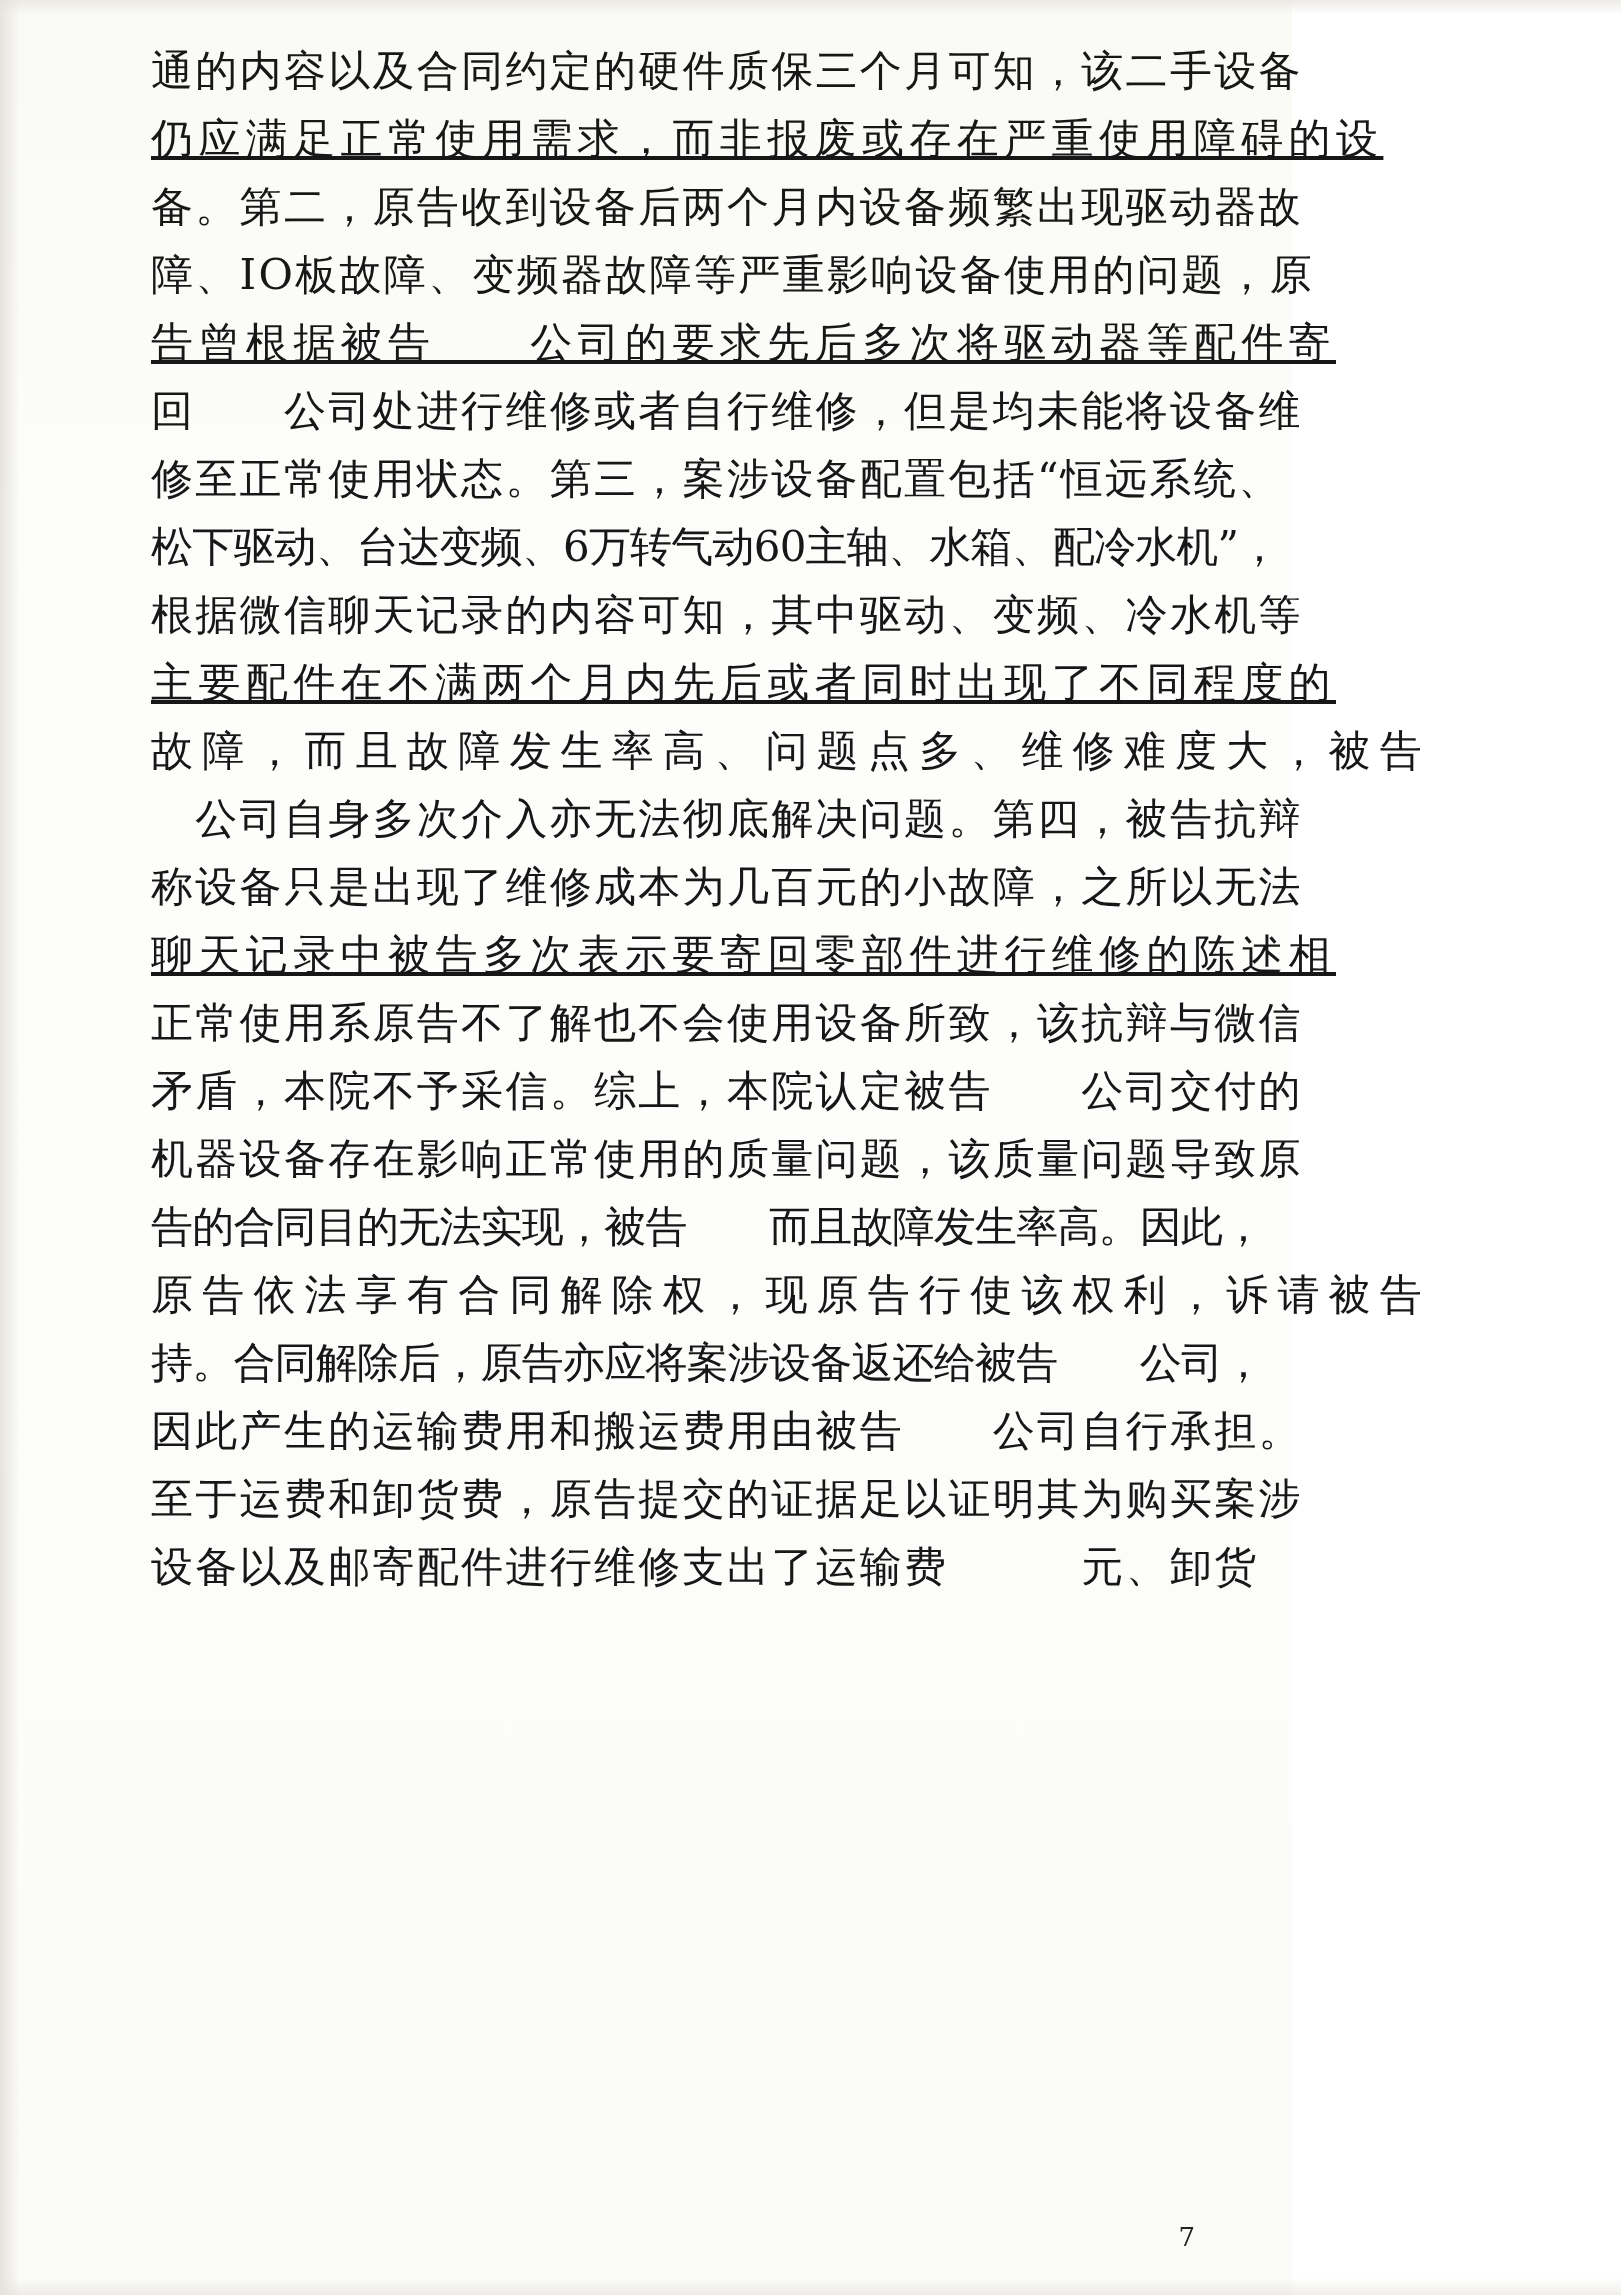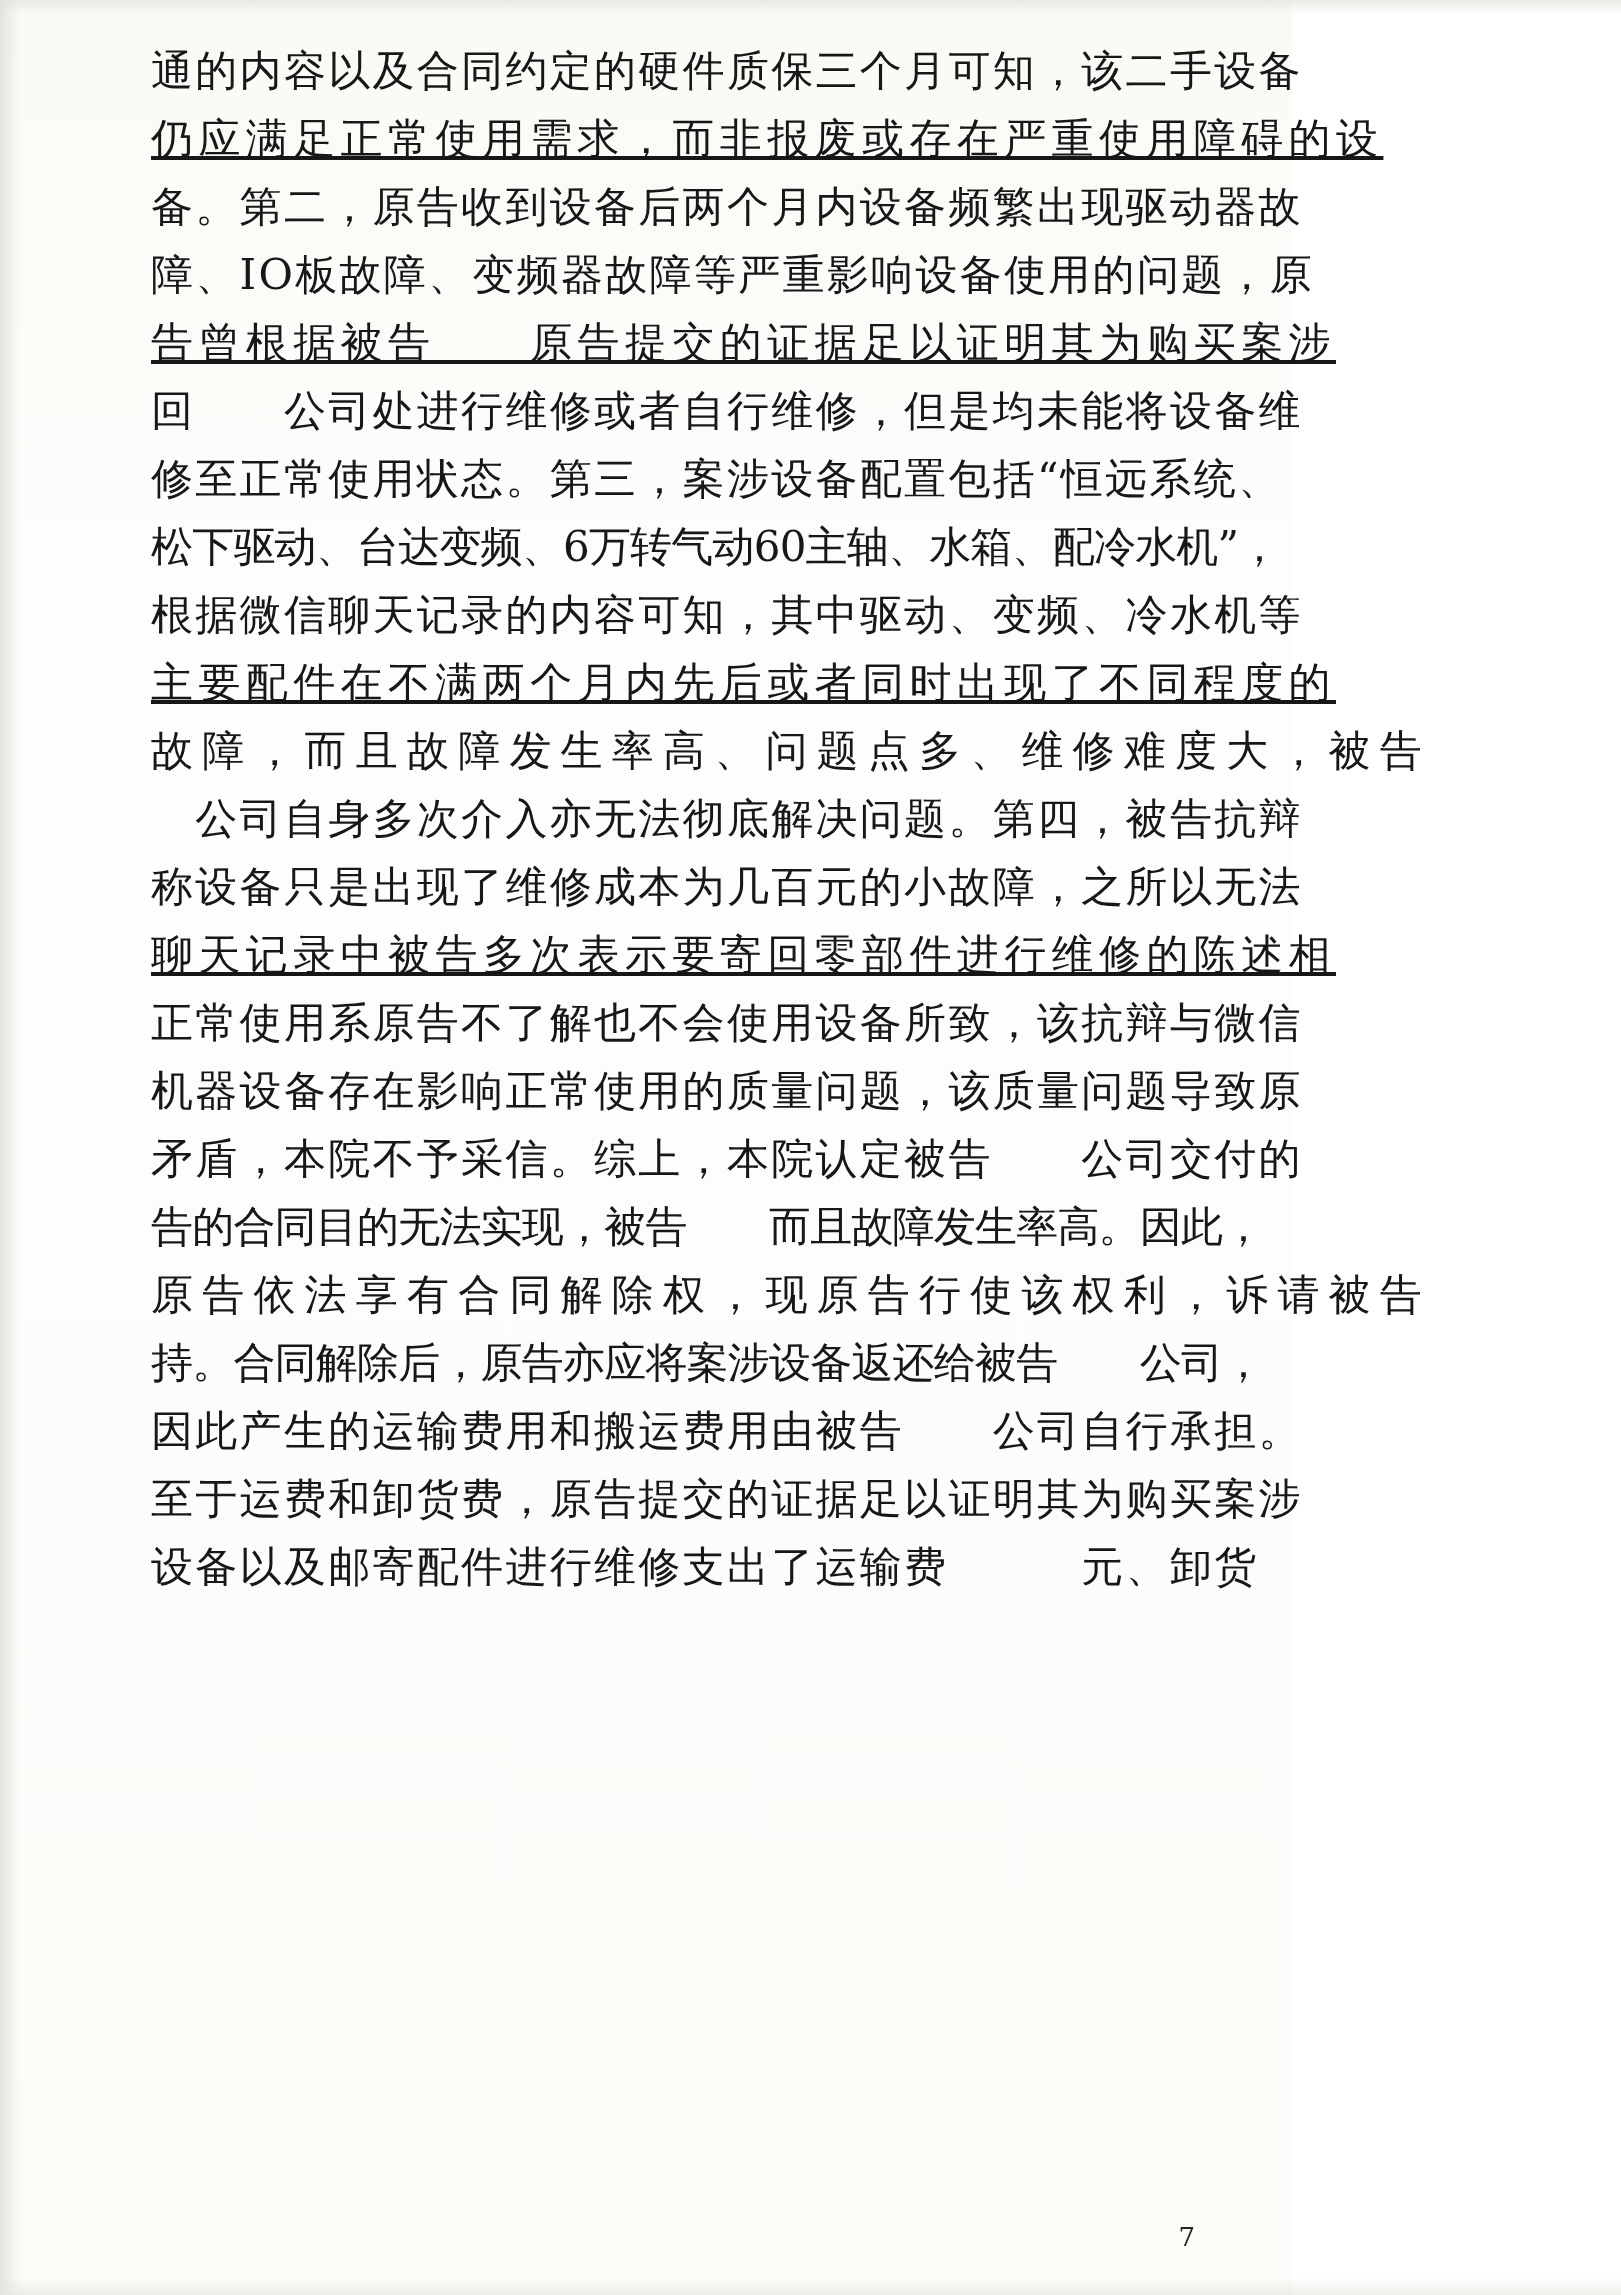--- a/index.html
+++ b/index.html
@@ -88,33 +88,33 @@
   <div class="paper-tint"></div>
   <div class="scan-edge-left"></div>
   <div class="scan-edge-top"></div>
   <div class="scan-edge-bottom"></div>
 
   <div class="text-block">
     <div class="line l-wide">通的内容以及合同约定的硬件质保三个月可知，该二手设备</div>
     <div class="line l-wider">仍应满足正常使用需求，而非报废或存在严重使用障碍的设</div>
     <div class="line l-wide">备。第二，原告收到设备后两个月内设备频繁出现驱动器故</div>
     <div class="line l-wide">障、IO板故障、变频器故障等严重影响设备使用的问题，原</div>
-    <div class="line l-wider">告曾根据被告　　原告提交的证据足以证明其为购买案涉</div>
+    <div class="line l-wider">告曾根据被告　　公司的要求先后多次将驱动器等配件寄</div>
     <div class="line l-wide">回　　公司处进行维修或者自行维修，但是均未能将设备维</div>
     <div class="line l-wide">修至正常使用状态。第三，案涉设备配置包括“恒远系统、</div>
     <div class="line l-tight">松下驱动、台达变频、6万转气动60主轴、水箱、配冷水机”，</div>
     <div class="line l-wide">根据微信聊天记录的内容可知，其中驱动、变频、冷水机等</div>
     <div class="line l-wider">主要配件在不满两个月内先后或者同时出现了不同程度的</div>
     <div class="line l-widest">故障，而且故障发生率高、问题点多、维修难度大，被告</div>
     <div class="line l-wide">　公司自身多次介入亦无法彻底解决问题。第四，被告抗辩</div>
     <div class="line l-wide">称设备只是出现了维修成本为几百元的小故障，之所以无法</div>
     <div class="line l-wider">聊天记录中被告多次表示要寄回零部件进行维修的陈述相</div>
     <div class="line l-wide">正常使用系原告不了解也不会使用设备所致，该抗辩与微信</div>
+    <div class="line l-wide">矛盾，本院不予采信。综上，本院认定被告　　公司交付的</div>
     <div class="line l-wide">机器设备存在影响正常使用的质量问题，该质量问题导致原</div>
-    <div class="line l-wide">矛盾，本院不予采信。综上，本院认定被告　　公司交付的</div>
     <div class="line l-tight">告的合同目的无法实现，被告　　而且故障发生率高。因此，</div>
     <div class="line l-widest">原告依法享有合同解除权，现原告行使该权利，诉请被告</div>
     <div class="line l-tight">持。合同解除后，原告亦应将案涉设备返还给被告　　公司，</div>
     <div class="line l-wide">因此产生的运输费用和搬运费用由被告　　公司自行承担。</div>
     <div class="line l-wide">至于运费和卸货费，原告提交的证据足以证明其为购买案涉</div>
     <div class="line l-wide">设备以及邮寄配件进行维修支出了运输费　　　元、卸货</div>
   </div>
 
   <div class="page-number">7</div>
 </div>

